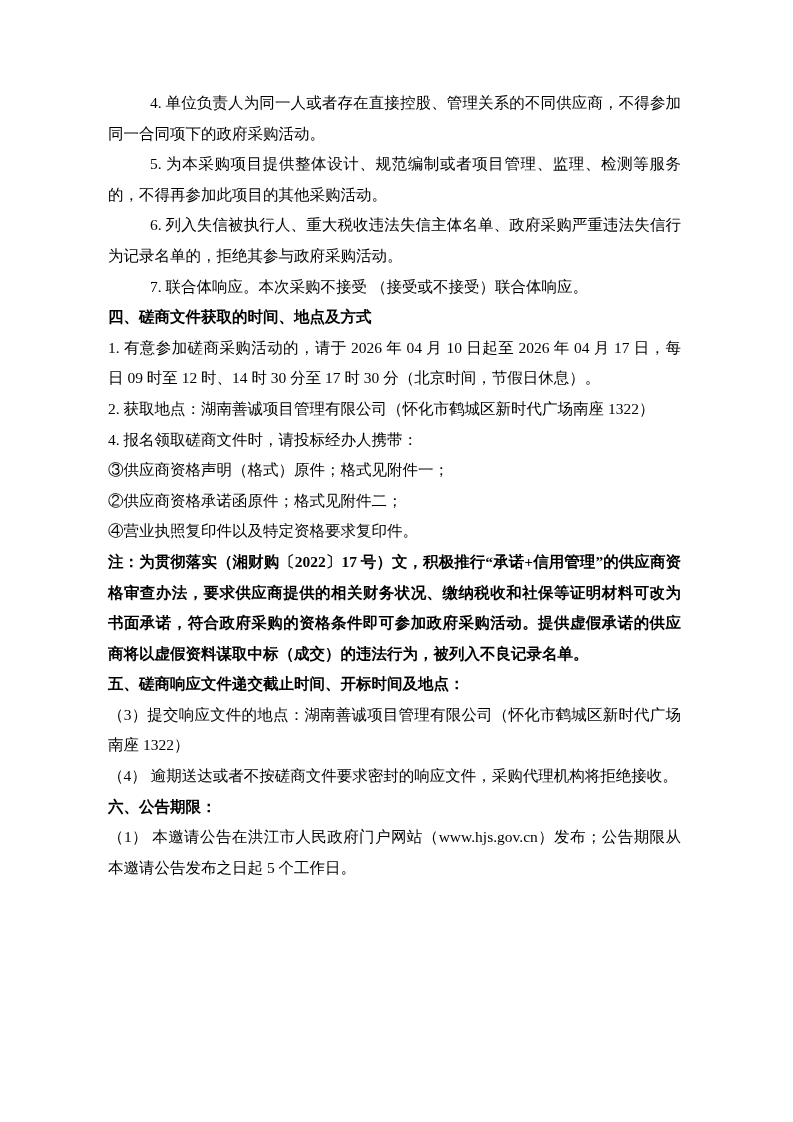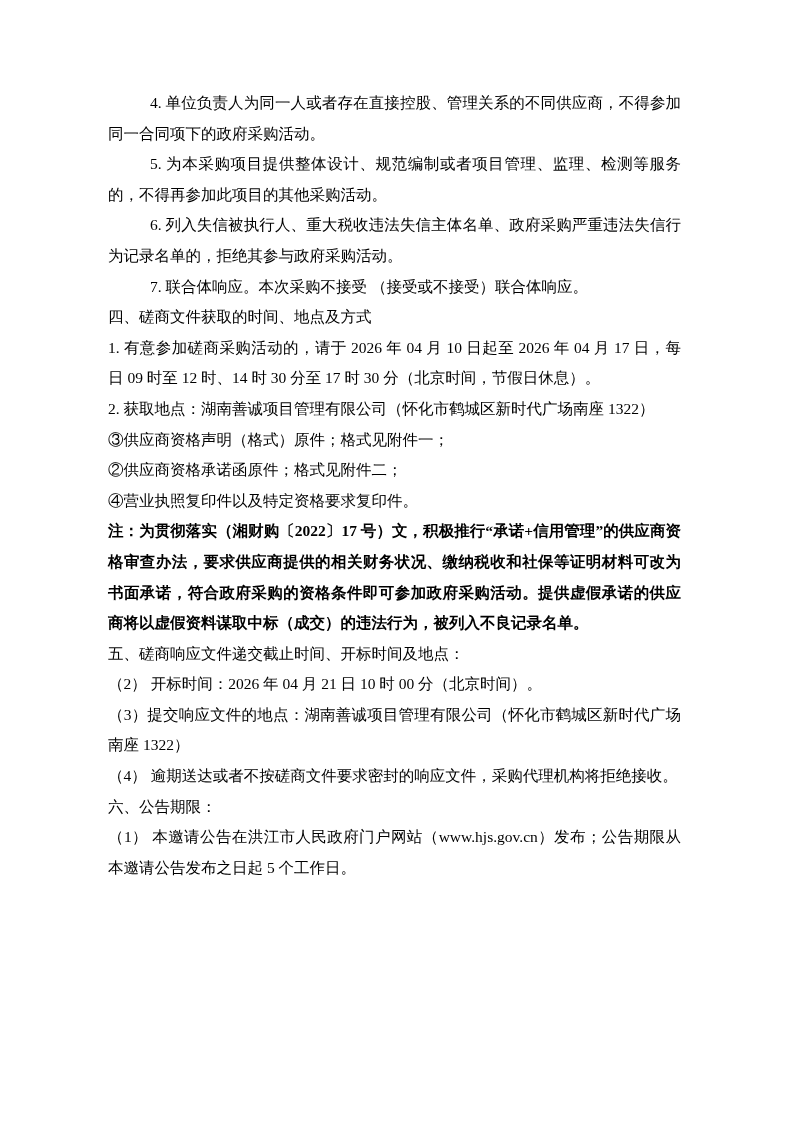--- a/index.html
+++ b/index.html
@@ -18,44 +18,44 @@
   }
   .doc p {
     margin: 0;
     padding: 0;
     line-height: 30.6px;
     text-align: justify;
     text-justify: inter-ideograph;
     word-break: break-all;
   }
   .doc p.indent { text-indent: 42px; }
-  .doc p.heading { font-weight: normal; }
+  .doc p.heading { font-weight: bold; }
   .doc p.bold { font-weight: bold; }
   .u {
     text-decoration-thickness: 1px;
     text-underline-offset: 4px;
     text-decoration-skip-ink: none;
   }
 </style>
 </head>
 <body>
 
 <div class="page">
   <div class="doc">
       <p class="indent"><span>4. 单位负责人为同一人或者存在直接控股、管理关系的不同供应商，不得参加同一合同项下的政府采购活动。</span></p>
       <p class="indent"><span>5. 为本采购项目提供整体设计、规范编制或者项目管理、监理、检测等服务的，不得再参加此项目的其他采购活动。</span></p>
       <p class="indent"><span>6. 列入失信被执行人、重大税收违法失信主体名单、政府采购严重违法失信行为记录名单的，拒绝其参与政府采购活动。</span></p>
       <p class="indent"><span>7. 联合体响应。本次采购</span><span class="u">不接受 </span><span>（接受或不接受）联合体响应。</span></p>
       <p class="heading"><span>四、磋商文件获取的时间、地点及方式</span></p>
       <p class=""><span>1. 有意参加磋商采购活动的，请于 </span><span class="u">2026</span><span> 年 </span><span class="u">04</span><span> 月 </span><span class="u">10</span><span> 日起至 </span><span class="u">2026</span><span> 年 </span><span class="u">04</span><span> 月</span><span class="u"> 17 </span><span>日，每日 </span><span class="u">09</span><span> 时至 </span><span class="u">12</span><span> 时、</span><span class="u">14</span><span> 时 </span><span class="u">30</span><span> 分至 </span><span class="u">17</span><span> 时 </span><span class="u">30</span><span> 分（北京时间，节假日休息）。</span></p>
       <p class=""><span>2. 获取地点：</span><span class="u">湖南善诚项目管理有限公司（怀化市鹤城区新时代广场南座 1322） </span></p>
+      <p class=""><span>4. 报名领取磋商文件时，请投标经办人携带：</span></p>
       <p class=""><span>③供应商资格声明（格式）原件；格式见附件一；</span></p>
       <p class=""><span>②供应商资格承诺函原件；格式见附件二；</span></p>
       <p class=""><span>④营业执照复印件以及特定资格要求复印件。</span></p>
       <p class="bold"><span>注：为贯彻落实（湘财购〔2022〕17 号）文，积极推行“承诺+信用管理”的供应商资格审查办法，要求供应商提供的相关财务状况、缴纳税收和社保等证明材料可改为书面承诺，符合政府采购的资格条件即可参加政府采购活动。提供虚假承诺的供应商将以虚假资料谋取中标（成交）的违法行为，被列入不良记录名单。</span></p>
       <p class="heading"><span>五、磋商响应文件递交截止时间、开标时间及地点：</span></p>
-      <p class=""><span>（2） 开标时间：2026 年 04 月 21 日 10 时 00 分（北京时间）。</span></p>
       <p class=""><span>（3）提交响应文件的地点：</span><span class="u">湖南善诚项目管理有限公司（怀化市鹤城区新时代广场南座 1322</span><span>）</span></p>
       <p class=""><span>（4） 逾期送达或者不按磋商文件要求密封的响应文件，采购代理机构将拒绝接收。</span></p>
       <p class="heading"><span>六、公告期限：</span></p>
       <p class=""><span>（1） 本邀请公告在洪江市人民政府门户网站（www.hjs.gov.cn）发布；公告期限从本邀请公告发布之日起 5 个工作日。</span></p>
     </div>
 </div>
 
 </body></html>

